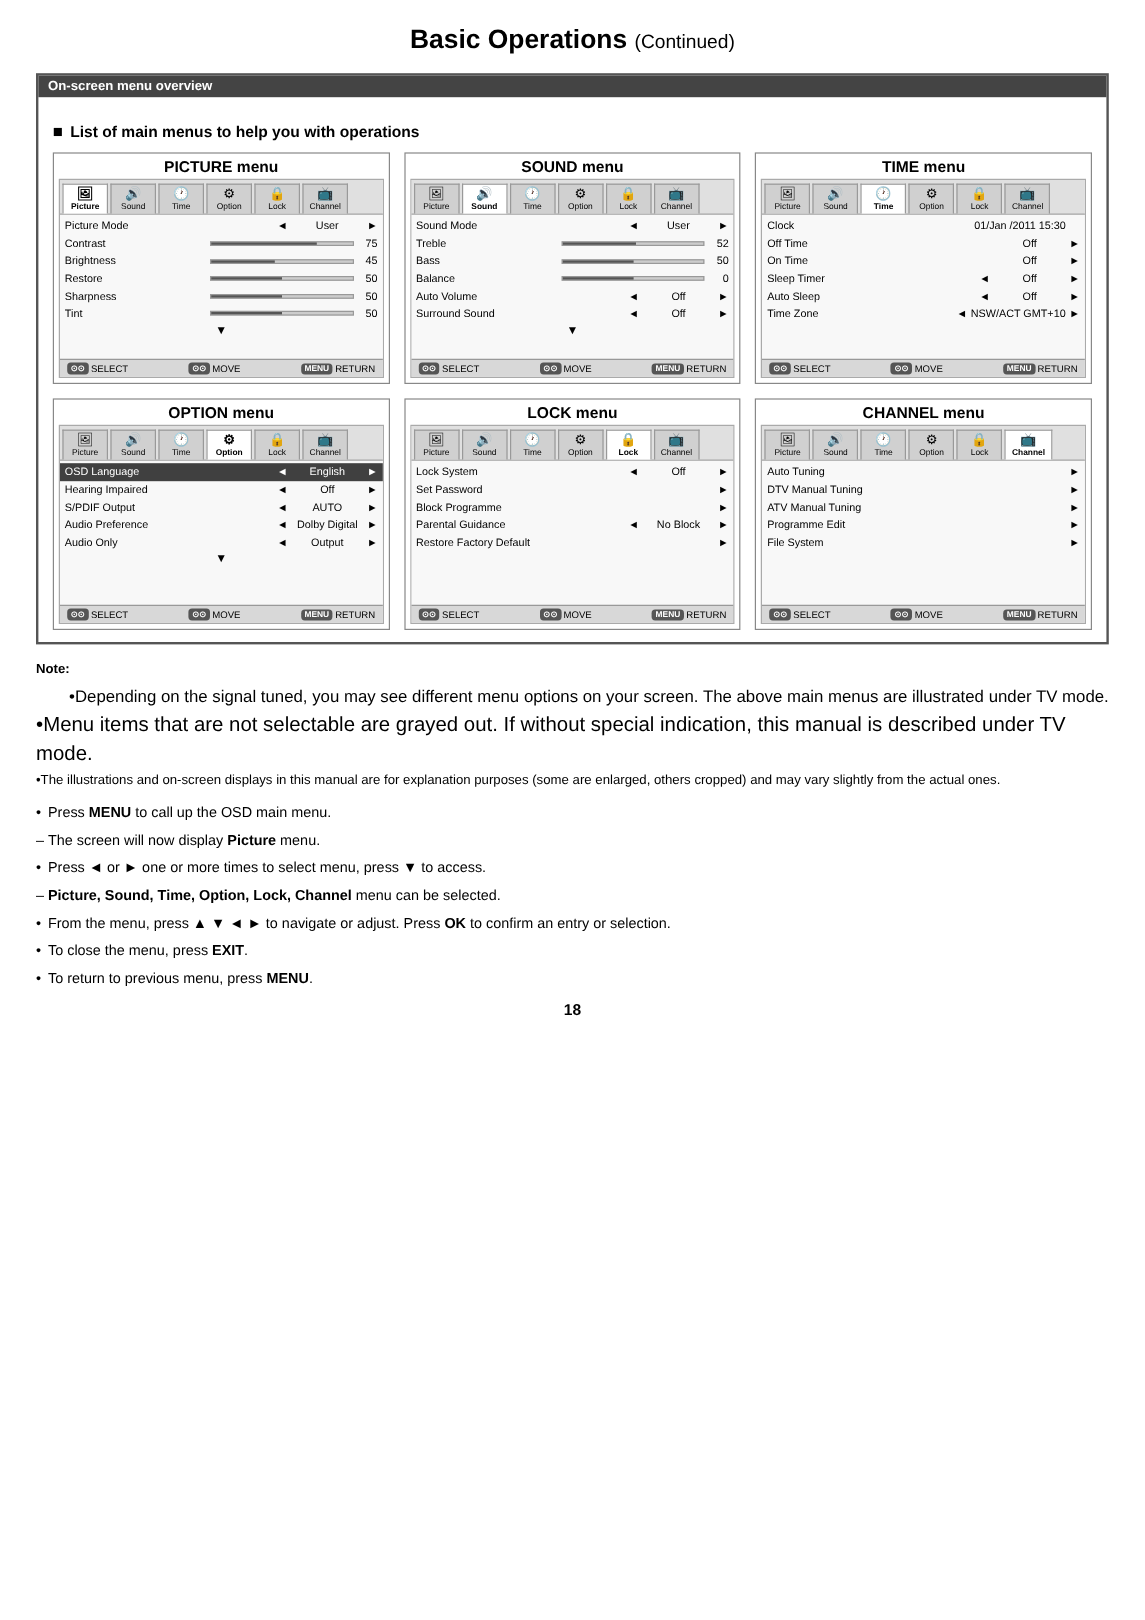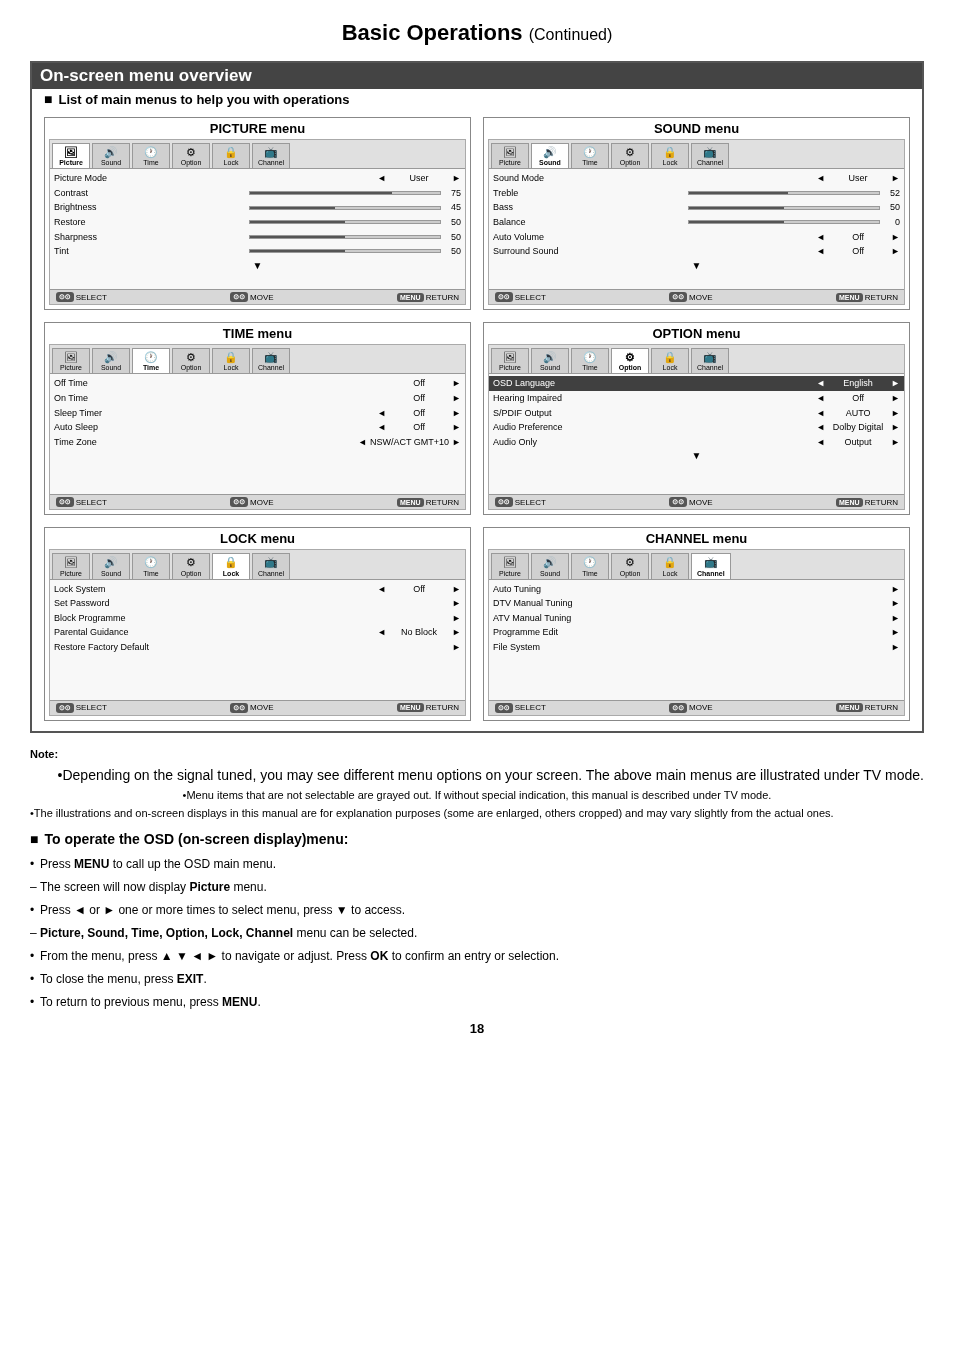--- a/index.html
+++ b/index.html
@@ -24,39 +24,39 @@
     }
     .section-box {
       border: 2px solid #555;
       padding: 10px 12px;
       margin-bottom: 14px;
     }
     .section-title {
       background: #444;
       color: #fff;
       font-weight: bold;
-      font-size: 17px;
+      font-size: 11px;
       padding: 3px 8px;
-      margin: -10px -12px 2px -12px;
+      margin: -10px -12px 20px -12px;
     }
     .list-header {
       font-weight: bold;
       font-size: 13px;
       margin-bottom: 10px;
       display: flex;
       align-items: center;
       gap: 6px;
     }
     .list-header::before {
       content: "■";
       font-size: 14px;
     }
     .menus-grid {
       display: grid;
-      grid-template-columns: 1fr 1fr;
+      grid-template-columns: 1fr 1fr 1fr;
       gap: 12px;
     }
     .menu-box {
       border: 1.5px solid #888;
       padding: 0;
       background: #fff;
     }
     .menu-title {
       text-align: center;
       font-weight: bold;
@@ -447,20 +447,24 @@
               <span class="tab-icon">🔒</span>
               <span class="tab-label">Lock</span>
             </div>
             <div class="menu-tab">
               <span class="tab-icon">📺</span>
               <span class="tab-label">Channel</span>
             </div>
           </div>
           <div class="menu-rows">
             <div class="menu-row">
+              <span class="row-label">Clock</span>
+              <span class="row-value" style="min-width: 100px;">01/Jan /2011 15:30</span>
+            </div>
+            <div class="menu-row">
               <span class="row-label">Off Time</span>
               <span class="row-value">Off</span>
               <span class="row-arrow-right">►</span>
             </div>
             <div class="menu-row">
               <span class="row-label">On Time</span>
               <span class="row-value">Off</span>
               <span class="row-arrow-right">►</span>
             </div>
             <div class="menu-row">
@@ -722,29 +726,26 @@
           </div>
         </div>
       </div>
     </div>
 </div>
 
 <div class="notes-section">
   <p><strong>Note:</strong></p>
   <div id="notes-items">
       <p style="font-size: 14px; margin-bottom: 2px; line-height: 1.4; text-align: right;">•Depending on the signal tuned, you may see different menu options on your screen.  The above main menus are illustrated under TV mode.</p>
-      <p style="font-size: 11px; margin-bottom: 3px; line-height: 1.4; text-align: center;">•Menu items that are not selectable are grayed out. If without special indication, this manual is described under TV mode.</p>
+      <p style="font-size: 17px; margin-bottom: 3px; line-height: 1.4;">•Menu items that are not selectable are grayed out. If without special indication, this manual is described under TV mode.</p>
       <p style="font-size: 11px; margin-bottom: 3px; line-height: 1.4;">•The illustrations and on-screen displays in this manual are for explanation purposes (some are enlarged, others cropped) and may vary slightly from the actual ones.</p>
     </div>
 </div>
 
 <div class="osd-section">
-  <div class="osd-title">
-    <span>To operate the OSD (on-screen display)menu:</span>
-  </div>
   <ul class="osd-list" id="osd-steps">
       <li class="bullet">Press <strong><strong>MENU</strong></strong> to call up the OSD main menu.</li>
       <li class="dash">The screen will now display <strong><strong>Picture</strong></strong> menu.</li>
       <li class="bullet">Press ◄ or ► one or more times to select menu, press ▼ to access.</li>
       <li class="dash"><strong><strong>Picture</strong>, Sound, Time, Option, Lock, Channel</strong> menu can be selected.</li>
       <li class="bullet">From the menu, press ▲ ▼ ◄ ► to navigate or adjust. Press <strong><strong>OK</strong></strong> to confirm an entry or selection.</li>
       <li class="bullet">To close the menu, press <strong><strong>EXIT</strong></strong>.</li>
       <li class="bullet">To return to previous menu, press <strong><strong>MENU</strong></strong>.</li>
     </ul>
 </div>

